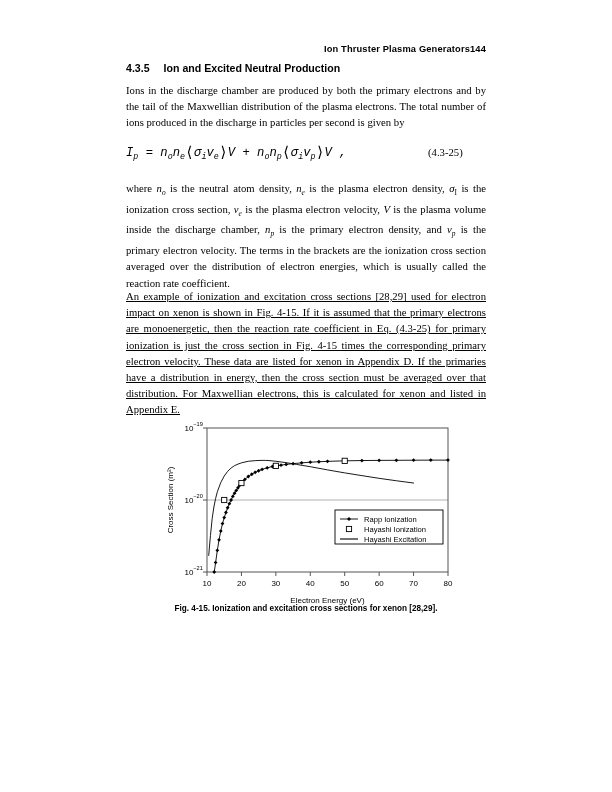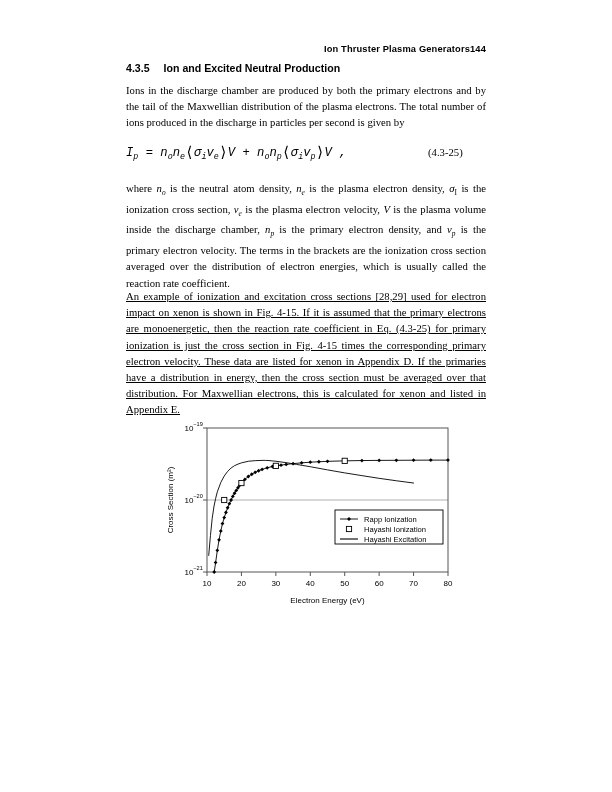--- a/index.html
+++ b/index.html
@@ -252,14 +252,15 @@
         <line x1="180" y1="101" x2="198" y2="101" stroke="#000" stroke-width="0.9"></line>
         <polygon points="189,99 191,101 189,103 187,101" fill="#000"></polygon>
         <text x="204" y="103.8" class="legend-text">Rapp Ionization</text>
         <rect x="186.4" y="108.4" width="5.2" height="5.2" fill="#fff" stroke="#000" stroke-width="0.9"></rect>
         <text x="204" y="113.8" class="legend-text">Hayashi Ionization</text>
         <line x1="180" y1="121" x2="198" y2="121" stroke="#000" stroke-width="1.1"></line>
         <text x="204" y="123.8" class="legend-text">Hayashi Excitation</text>
       </svg>
   </div>
 
+  <div class="fig-caption">Fig. 4-15. Ionization and excitation cross sections for xenon [28,29].</div>
 
 </div>
 
 </body></html>

